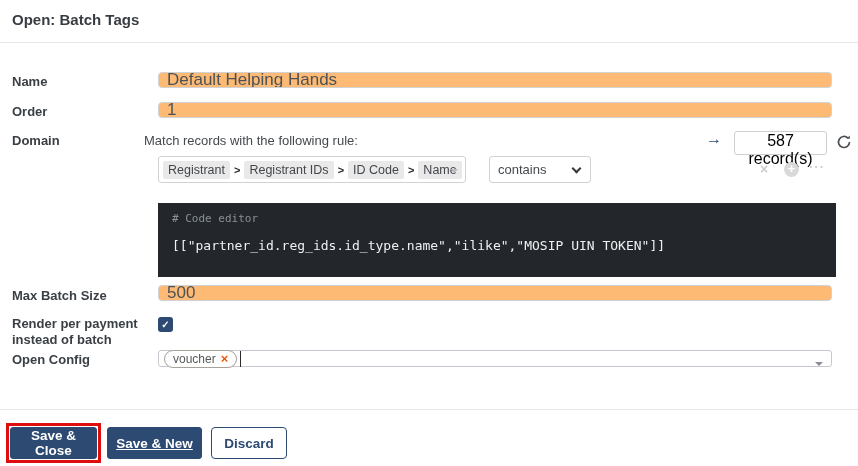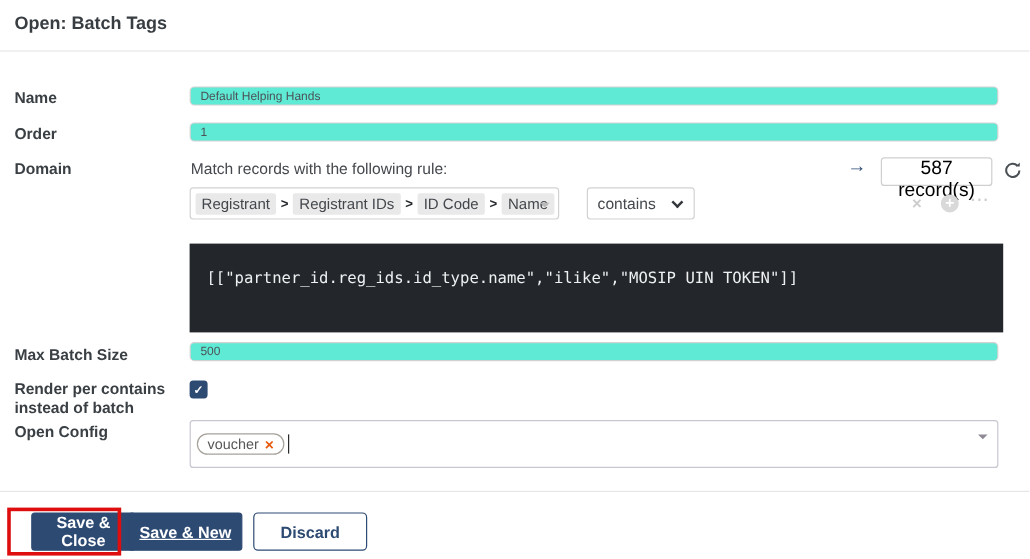--- a/index.html
+++ b/index.html
@@ -23,26 +23,26 @@
   .divider.bottom { top: 409px; }
 
   .field-label {
     position: absolute; left: 12px; width: 144px;
     font-size: 13px; font-weight: 700; color: #3a3f44; line-height: 16px;
   }
   .text-input {
     position: absolute; left: 158px; width: 674px; height: 16px;
     border: 1px solid #d2d2d2; border-radius: 4px;
     font-family: "Liberation Sans", sans-serif;
-    font-size: 10px; color: #4d5257; padding: 0 8px;
-    background: #5eead4; outline: none;
+    font-size: 17px; color: #4d5257; padding: 0 8px;
+    background: #fdba74; outline: none;
   }
 
   .match-intro {
-    position: absolute; left: 159px; top: 133px;
+    position: absolute; left: 144px; top: 133px;
     font-size: 13px; color: #45494e;
   }
   .arrow-right {
     position: absolute; left: 706px; top: 130px;
     font-size: 16px; font-weight: 700; color: #2d4a73;
   }
   .record-count-btn {
     position: absolute; left: 734px; top: 131px; width: 93px; height: 24px;
     background: #fff; border: 1px solid #cfcfcf; border-radius: 3px;
     font-family: "Liberation Sans", sans-serif;
@@ -66,21 +66,21 @@
   .path-sep {
     font-size: 11px; font-weight: 700; color: #26292c; margin: 0 4px;
   }
   .selector-caret {
     position: absolute; right: 7px; top: 12px;
     width: 0; height: 0;
     border-left: 4px solid transparent; border-right: 4px solid transparent;
     border-top: 4px solid #b9b9b9;
   }
   .operator-select {
-    position: absolute; left: 489px; top: 0; width: 90px; height: 27px;
+    position: absolute; left: 489px; top: 0; width: 102px; height: 27px;
     border: 1px solid #d2d2d2; border-radius: 3px; background: #fff;
     display: flex; align-items: center; padding: 0 8px;
     font-size: 13px; color: #45494e; cursor: pointer;
   }
   .op-chevron {
     position: absolute; right: 10px; top: 8px;
     width: 7px; height: 7px;
     border-right: 2px solid #33373b; border-bottom: 2px solid #33373b;
     transform: rotate(45deg);
   }
@@ -113,21 +113,21 @@
   }
 
   .checkbox {
     position: absolute; left: 158px; top: 317px; width: 15px; height: 15px;
     background: #2d4a73; border-radius: 3px; cursor: pointer;
     color: #fff; font-size: 10px; font-weight: 700;
     display: flex; align-items: center; justify-content: center;
   }
 
   .tags-field {
-    position: absolute; left: 158px; top: 350px; width: 674px; height: 40px;
+    position: absolute; left: 158px; top: 350px; width: 674px; height: 17px;
     border: 1px solid #c9c6d0; border-radius: 3px; background: #fff;
     display: flex; align-items: center; padding: 0 16px 0 5px; cursor: text;
   }
   .tag-pill {
     display: inline-flex; align-items: center; gap: 5px;
     border: 1px solid #a6a19b; border-radius: 10px;
     padding: 0 8px; height: 18px;
     font-size: 12px; color: #585858; background: #fff; white-space: nowrap;
   }
   .tag-remove { color: #e8590c; font-weight: 700; font-size: 13px; cursor: pointer; line-height: 1; }
@@ -138,24 +138,24 @@
     border-left: 4px solid transparent; border-right: 4px solid transparent;
     border-top: 4px solid #8f8a96;
   }
 
   .btn {
     position: absolute; top: 427px; height: 32px;
     border-radius: 3px; font-family: "Liberation Sans", sans-serif;
     font-size: 13.5px; font-weight: 700; cursor: pointer;
   }
   .btn-primary { background: #2d4a73; color: #ffffff; border: 1px solid #2d4a73; }
-  .btn-save-close { left: 10px; width: 87px; margin-left: 16px; }
+  .btn-save-close { left: 10px; width: 87px; }
   .btn-save-new { left: 107px; width: 95px; text-decoration: underline; }
   .btn-discard {
-    left: 211px; width: 95px; background: #fff;
+    left: 211px; width: 76px; background: #fff;
     color: #2d4a73; border: 1px solid #2d4a73; border-radius: 4px;
   }
   .highlight-box {
     position: absolute; left: 6px; top: 423px; width: 95px; height: 40px;
     border: 3px solid #df0e0e; pointer-events: none;
   }
 </style>
 </head>
 <body>
 
@@ -193,27 +193,28 @@
     <div class="operator-select">
       <span>contains</span>
       <span class="op-chevron"></span>
     </div>
     <span class="rule-icon rule-delete">×</span>
     <span class="rule-icon rule-add">+</span>
     <span class="rule-icon rule-more">···</span>
   </div>
 
   <div class="code-editor">
+    <div class="code-comment"># Code editor</div>
     <div class="code-line">[["partner_id.reg_ids.id_type.name","ilike","MOSIP UIN TOKEN"]]</div>
   </div>
 
   <div class="field-label" style="top:288px">Max Batch Size</div>
   <input class="text-input" style="top: 285px;" value="500">
 
-  <div class="field-label" style="top:316px">Render per contains instead of batch</div>
+  <div class="field-label" style="top:316px">Render per payment instead of batch</div>
   <div class="checkbox">
     <span>✓</span>
   </div>
 
   <div class="field-label" style="top:352px">Open Config</div>
   <div class="tags-field">
     <span class="tag-pill">
       <span>voucher</span>
       <span class="tag-remove">×</span>
     </span>

